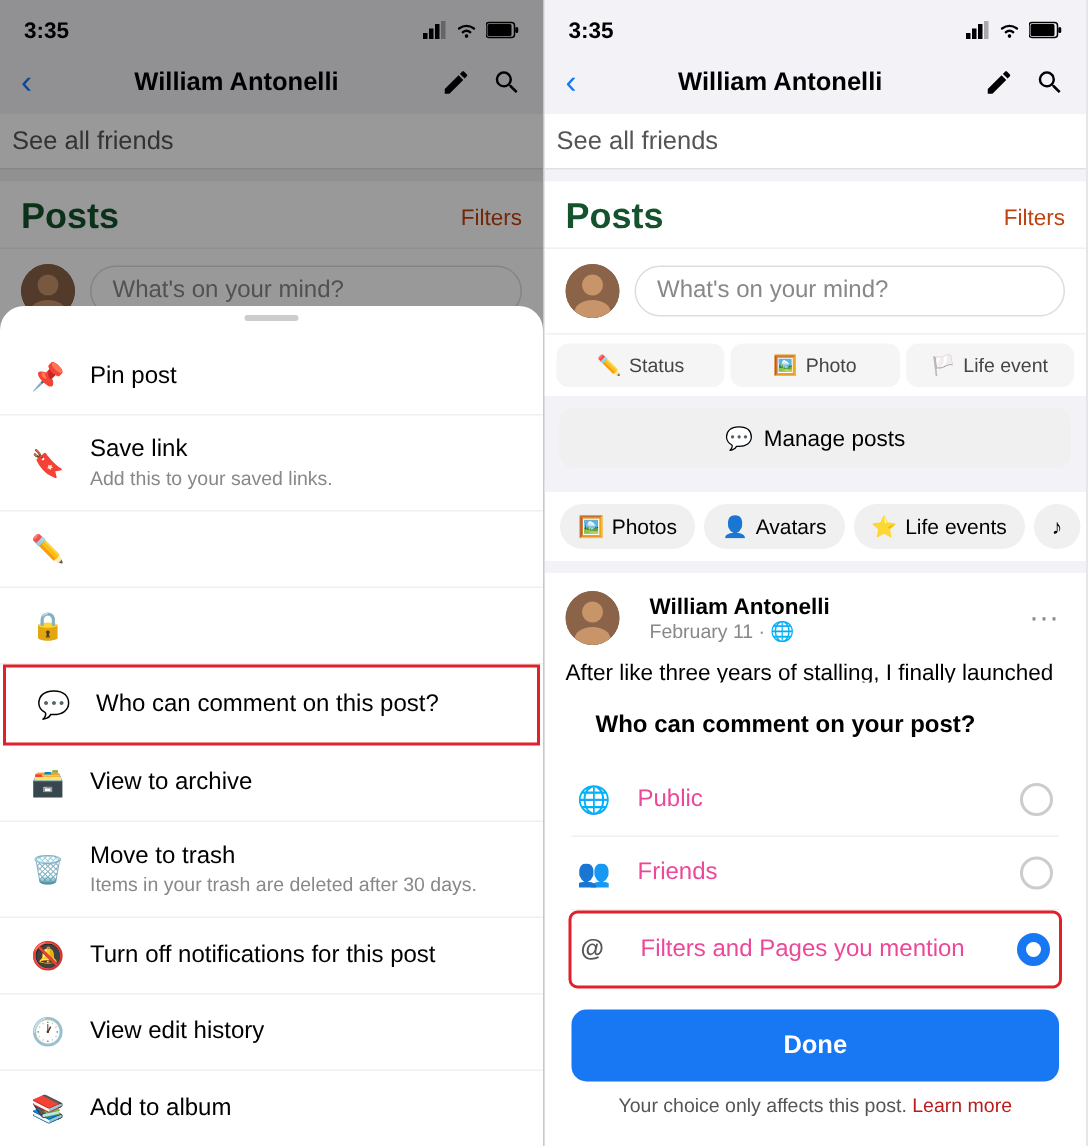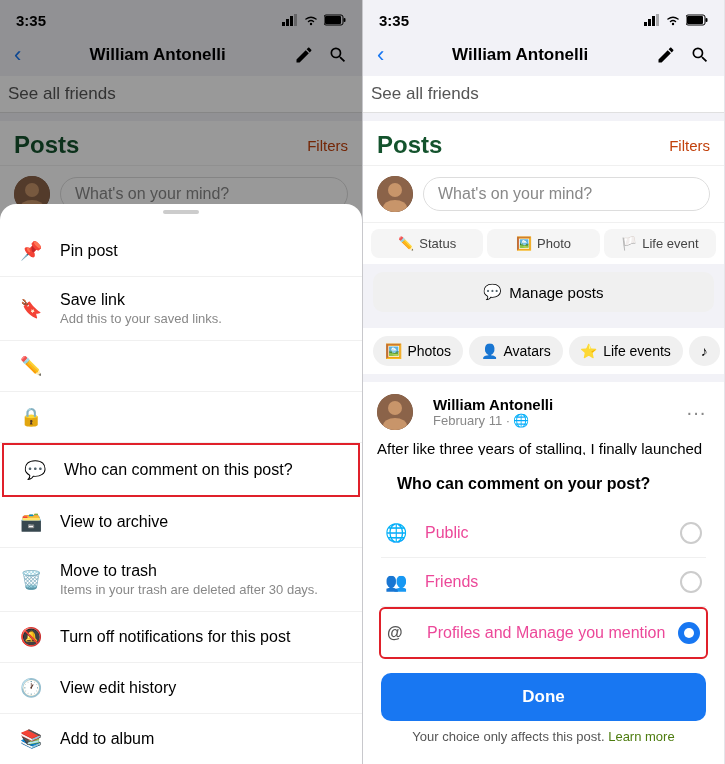--- a/index.html
+++ b/index.html
@@ -352,21 +352,21 @@
       font-weight: 600;
       margin-top: 14px;
       margin-bottom: 8px;
     }
     .dialog-footer {
       text-align: center;
       font-size: 13px;
       color: #555;
     }
     .dialog-footer a {
-      color: #4d7c0f;
+      color: #b91c1c;
       text-decoration: none;
       text-align: right;
     }
 
     .divider {
       height: 8px;
       background: #f2f2f7;
     }
   </style>
 </head>
@@ -647,21 +647,21 @@
     </div>
 
     <div class="dialog-option">
       <div class="dialog-option-icon">👥</div>
       <div class="dialog-option-label">Friends</div>
       <div class="radio-outer"></div>
     </div>
 
     <div class="dialog-option selected-row" style="border: 2.5px solid #e0202a; border-radius: 6px; margin: 0 -2px; padding: 13px 6px;">
       <div class="dialog-option-icon" style="font-size:16px;font-weight:700;color:#555">@</div>
-      <div class="dialog-option-label">Profiles and Manage you mention</div>
+      <div class="dialog-option-label">Filters and Pages you mention</div>
       <div class="radio-outer selected">
         <div class="radio-inner"></div>
       </div>
     </div>
 
     <div class="done-btn">Done</div>
 
     <div class="dialog-footer">
       <span>Your choice only affects this post. </span>
       <a href="#">Learn more</a>

